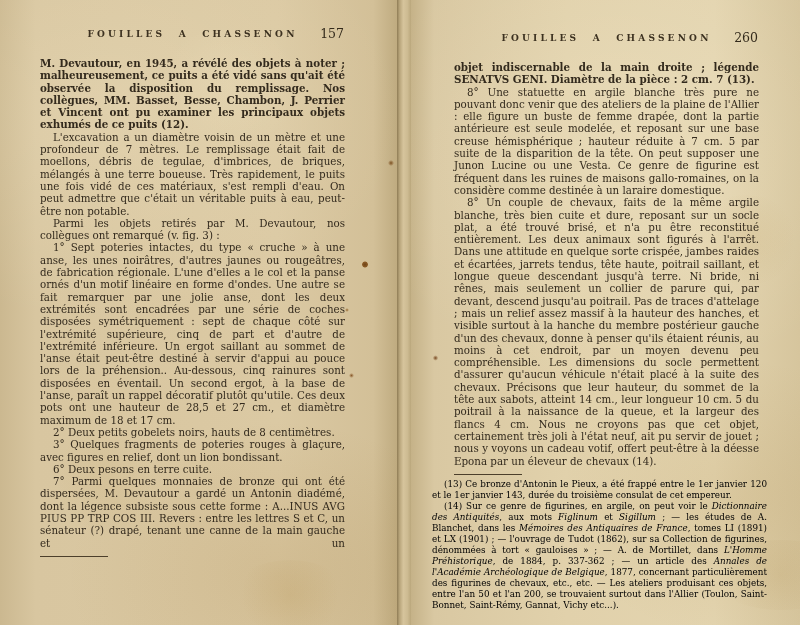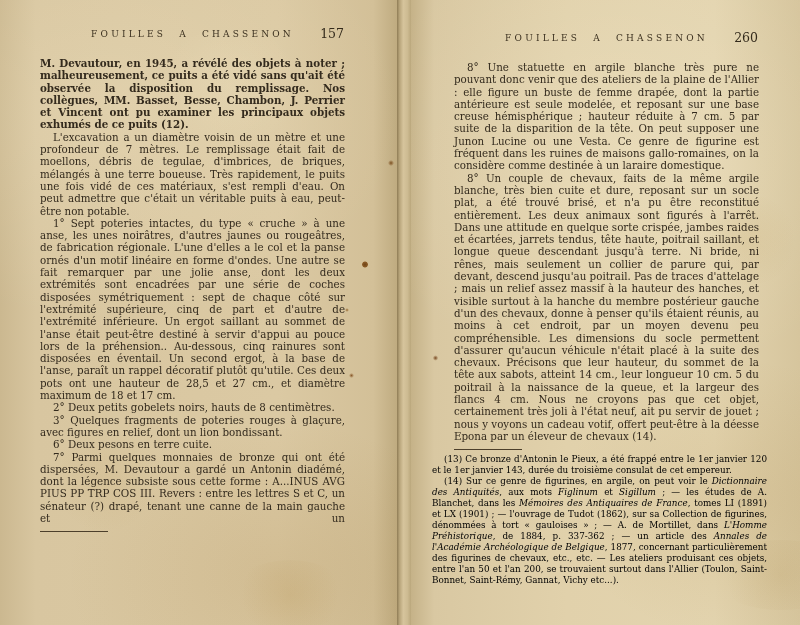--- a/index.html
+++ b/index.html
@@ -30,21 +30,21 @@
     background:
       radial-gradient(ellipse 380px 320px at 55% 25%, rgba(255,248,225,.22), rgba(0,0,0,0) 72%),
       radial-gradient(ellipse 260px 200px at 85% 80%, rgba(160,120,50,.12), rgba(0,0,0,0) 70%),
       linear-gradient(to right, #c5b288 0%, #d9c8a2 6%, #e1d1ab 40%, #e3d4af 78%, #d6c59d 100%),
       #e0d0ab;
   }
   .col{position:absolute;}
   .pg-header{position:relative;height:15px;margin-bottom:15px;}
   .running-title{
     position:absolute;left:50%;transform:translateX(-50%);top:2px;
-    font-size:9px;font-weight:400;letter-spacing:3.2px;word-spacing:7px;
+    font-size:9px;font-weight:700;letter-spacing:3.2px;word-spacing:7px;
     color:#3c3120;white-space:nowrap;
   }
   .page-num{position:absolute;right:1px;top:-1px;font-size:12.5px;color:#332a1b;}
   .bodytext{font-size:10.3px;line-height:12.3px;color:#332a1d;text-align:justify;hyphens:auto;-webkit-hyphens:auto;}
   .bp{margin:0;text-indent:13px;}
   .bp.noindent{text-indent:0;font-weight:bold;}
   .bp.cont{text-align-last:justify;}
   .fnrule{border:0;border-top:1.4px solid #4c3f2b;width:68px;margin:7px 0 4px 0;}
   .footnotes{font-size:8.8px;line-height:11px;color:#41362
 4;text-align:justify;}
@@ -76,20 +76,21 @@
     <div class="stain s8"></div>
 
     <div class="col" style="left:40px;top:27px;width:305px;">
       <div class="pg-header">
         <span class="running-title">FOUILLES A CHASSENON</span>
         <span class="page-num">157</span>
       </div>
       <div class="bodytext">
         <p class="bp noindent">M. Devautour, en 1945, a révélé des objets à noter ; malheureusement, ce puits a été vidé sans qu'ait été observée la disposition du remplissage. Nos collègues, MM. Basset, Besse, Chambon, J. Perrier et Vincent ont pu examiner les principaux objets exhumés de ce puits (12).</p>
         <p class="bp">L'excavation a un diamètre voisin de un mètre et une profondeur de 7 mètres. Le remplissage était fait de moellons, débris de tegulae, d'imbrices, de briques, mélangés à une terre boueuse. Très rapidement, le puits une fois vidé de ces matériaux, s'est rempli d'eau. On peut admettre que c'était un véritable puits à eau, peut-être non potable.</p>
+        <p class="bp">Parmi les objets retirés par M. Devautour, nos collègues ont remarqué (v. fig. 3) :</p>
         <p class="bp">1° Sept poteries intactes, du type « cruche » à une anse, les unes noirâtres, d'autres jaunes ou rougeâtres, de fabrication régionale. L'une d'elles a le col et la panse ornés d'un motif linéaire en forme d'ondes. Une autre se fait remarquer par une jolie anse, dont les deux extrémités sont encadrées par une série de coches disposées symétriquement : sept de chaque côté sur l'extrémité supérieure, cinq de part et d'autre de l'extrémité inférieure. Un ergot saillant au sommet de l'anse était peut-être destiné à servir d'appui au pouce lors de la préhension.. Au-dessous, cinq rainures sont disposées en éventail. Un second ergot, à la base de l'anse, paraît un rappel décoratif plutôt qu'utile. Ces deux pots ont une hauteur de 28,5 et 27 cm., et diamètre maximum de 18 et 17 cm.</p>
         <p class="bp">2° Deux petits gobelets noirs, hauts de 8 centimètres.</p>
         <p class="bp">3° Quelques fragments de poteries rouges à glaçure, avec figures en relief, dont un lion bondissant.</p>
         <p class="bp">6° Deux pesons en terre cuite.</p>
         <p class="bp cont">7° Parmi quelques monnaies de bronze qui ont été dispersées, M. Devautour a gardé un Antonin diadémé, dont la légence subsiste sous cette forme : A...INUS AVG PIUS PP TRP COS III. Revers : entre les lettres S et C, un sénateur (?) drapé, tenant une canne de la main gauche et un</p>
       </div>
       <hr class="fnrule">
     </div>
   </div>
 
@@ -99,20 +100,21 @@
     <div class="stain s7"></div>
     <div class="stain s9"></div>
     <div class="stain s6"></div>
 
     <div class="col" style="left:43px;top:31px;width:305px;">
       <div class="pg-header">
         <span class="running-title">FOUILLES A CHASSENON</span>
         <span class="page-num">260</span>
       </div>
       <div class="bodytext">
+        <p class="bp noindent">objet indiscernable de la main droite ; légende SENATVS GENI. Diamètre de la pièce : 2 cm. 7 (13).</p>
         <p class="bp">8° Une statuette en argile blanche très pure ne pouvant donc venir que des ateliers de la plaine de l'Allier : elle figure un buste de femme drapée, dont la partie antérieure est seule modelée, et reposant sur une base creuse hémisphérique ; hauteur réduite à 7 cm. 5 par suite de la disparition de la tête. On peut supposer une Junon Lucine ou une Vesta. Ce genre de figurine est fréquent dans les ruines de maisons gallo-romaines, on la considère comme destinée à un laraire domestique.</p>
         <p class="bp">8° Un couple de chevaux, faits de la même argile blanche, très bien cuite et dure, reposant sur un socle plat, a été trouvé brisé, et n'a pu être reconstitué entièrement. Les deux animaux sont figurés à l'arrêt. Dans une attitude en quelque sorte crispée, jambes raides et écartées, jarrets tendus, tête haute, poitrail saillant, et longue queue descendant jusqu'à terre. Ni bride, ni rênes, mais seulement un collier de parure qui, par devant, descend jusqu'au poitrail. Pas de traces d'attelage ; mais un relief assez massif à la hauteur des hanches, et visible surtout à la hanche du membre postérieur gauche d'un des chevaux, donne à penser qu'ils étaient réunis, au moins à cet endroit, par un moyen devenu peu compréhensible. Les dimensions du socle permettent d'assurer qu'aucun véhicule n'était placé à la suite des chevaux. Précisons que leur hauteur, du sommet de la tête aux sabots, atteint 14 cm., leur longueur 10 cm. 5 du poitrail à la naissance de la queue, et la largeur des flancs 4 cm. Nous ne croyons pas que cet objet, certainement très joli à l'état neuf, ait pu servir de jouet ; nous y voyons un cadeau votif, offert peut-être à la déesse Epona par un éleveur de chevaux (14).</p>
       </div>
       <hr class="fnrule">
       <div class="footnotes" style="margin-left:-22px;width:335px;">
         <p class="fn">(13) Ce bronze d'Antonin le Pieux, a été frappé entre le 1er janvier 120 et le 1er janvier 143, durée du troisième consulat de cet empereur.</p>
         <p class="fn"><span>(14) Sur ce genre de figurines, en argile, on peut voir le </span><span style="font-style: italic;">Dictionnaire des Antiquités</span><span>, aux mots </span><span style="font-style: italic;">Figlinum</span><span> et </span><span style="font-style: italic;">Sigillum</span><span> ; — les études de A. Blanchet, dans les </span><span style="font-style: italic;">Mémoires des Antiquaires de France</span><span>, tomes LI (1891) et LX (1901) ; — l'ouvrage de Tudot (1862), sur sa Collection de figurines, dénommées à tort « gauloises » ; — A. de Mortillet, dans </span><span style="font-style: italic;">L'Homme Préhistorique</span><span>, de 1884, p. 337-362 ; — un article des </span><span style="font-style: italic;">Annales de l'Académie Archéologique de Belgique</span><span>, 1877, concernant particulièrement des figurines de chevaux, etc., etc. — Les ateliers produisant ces objets, entre l'an 50 et l'an 200, se trouvaient surtout dans l'Allier (Toulon, Saint-Bonnet, Saint-Rémy, Gannat, Vichy etc...).</span></p>
       </div>
     </div>
   </div>

